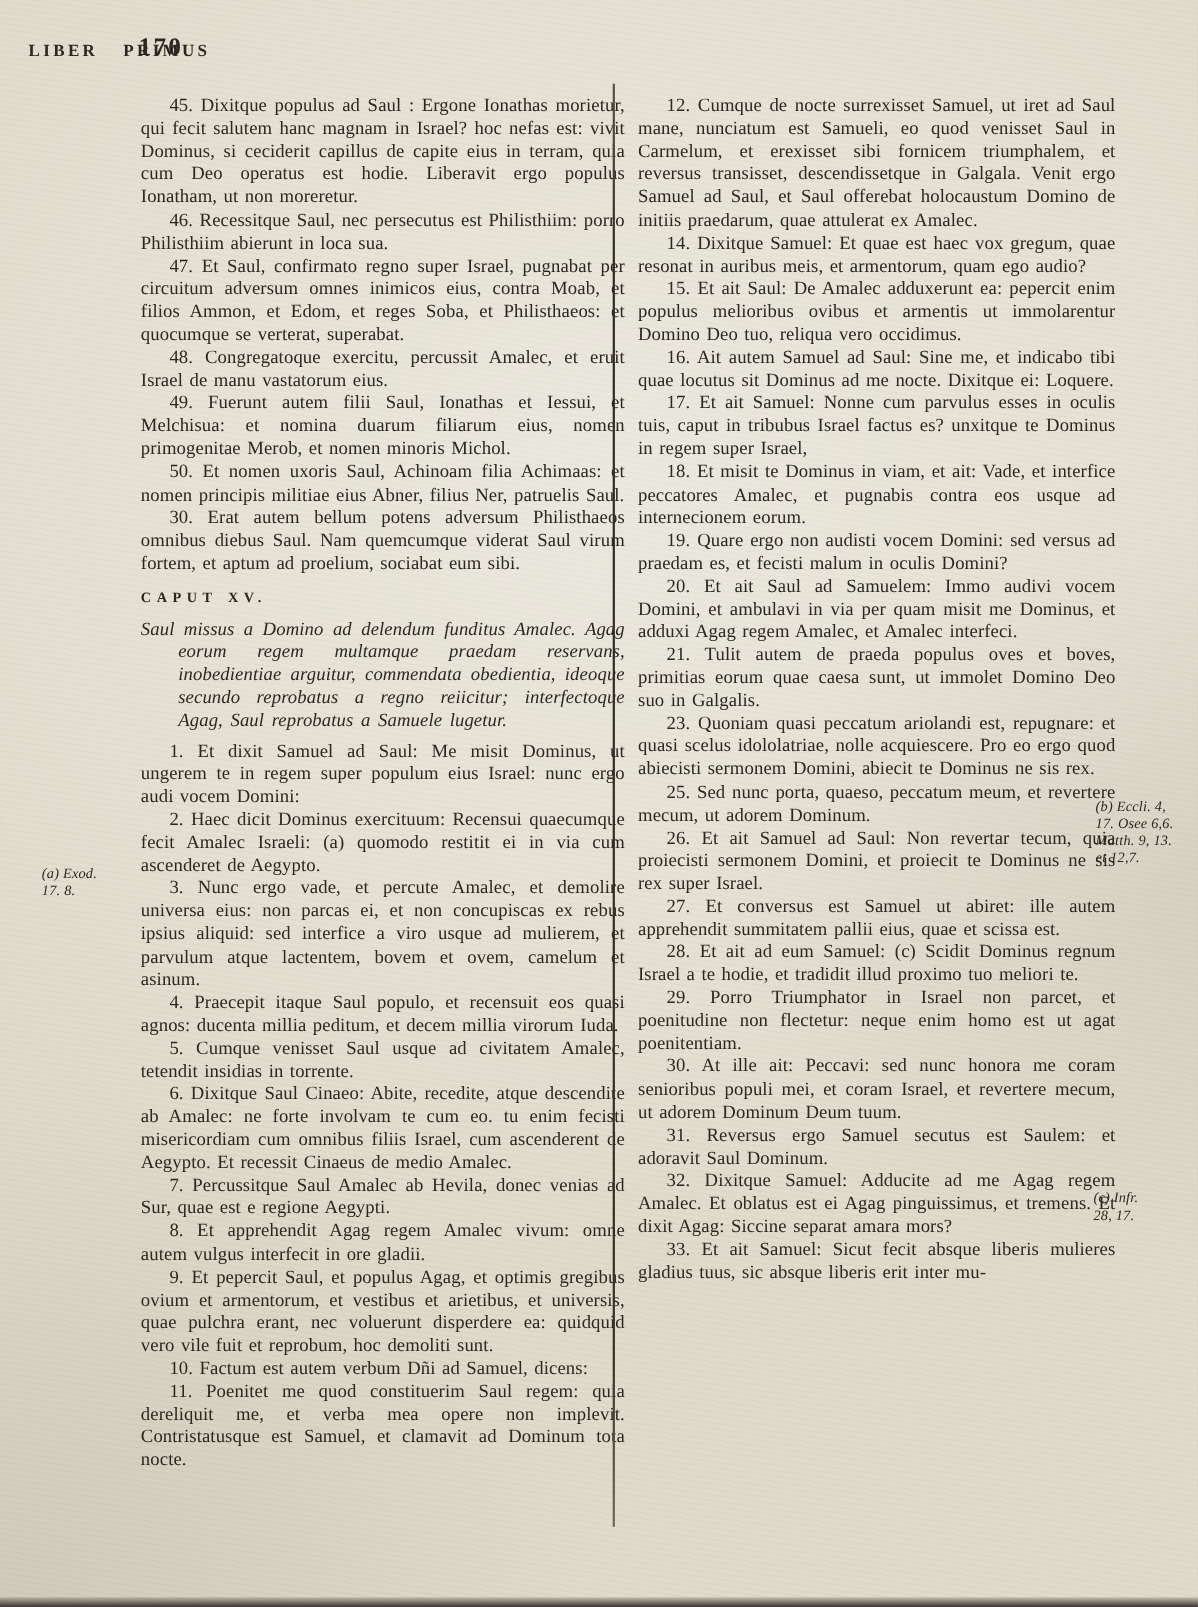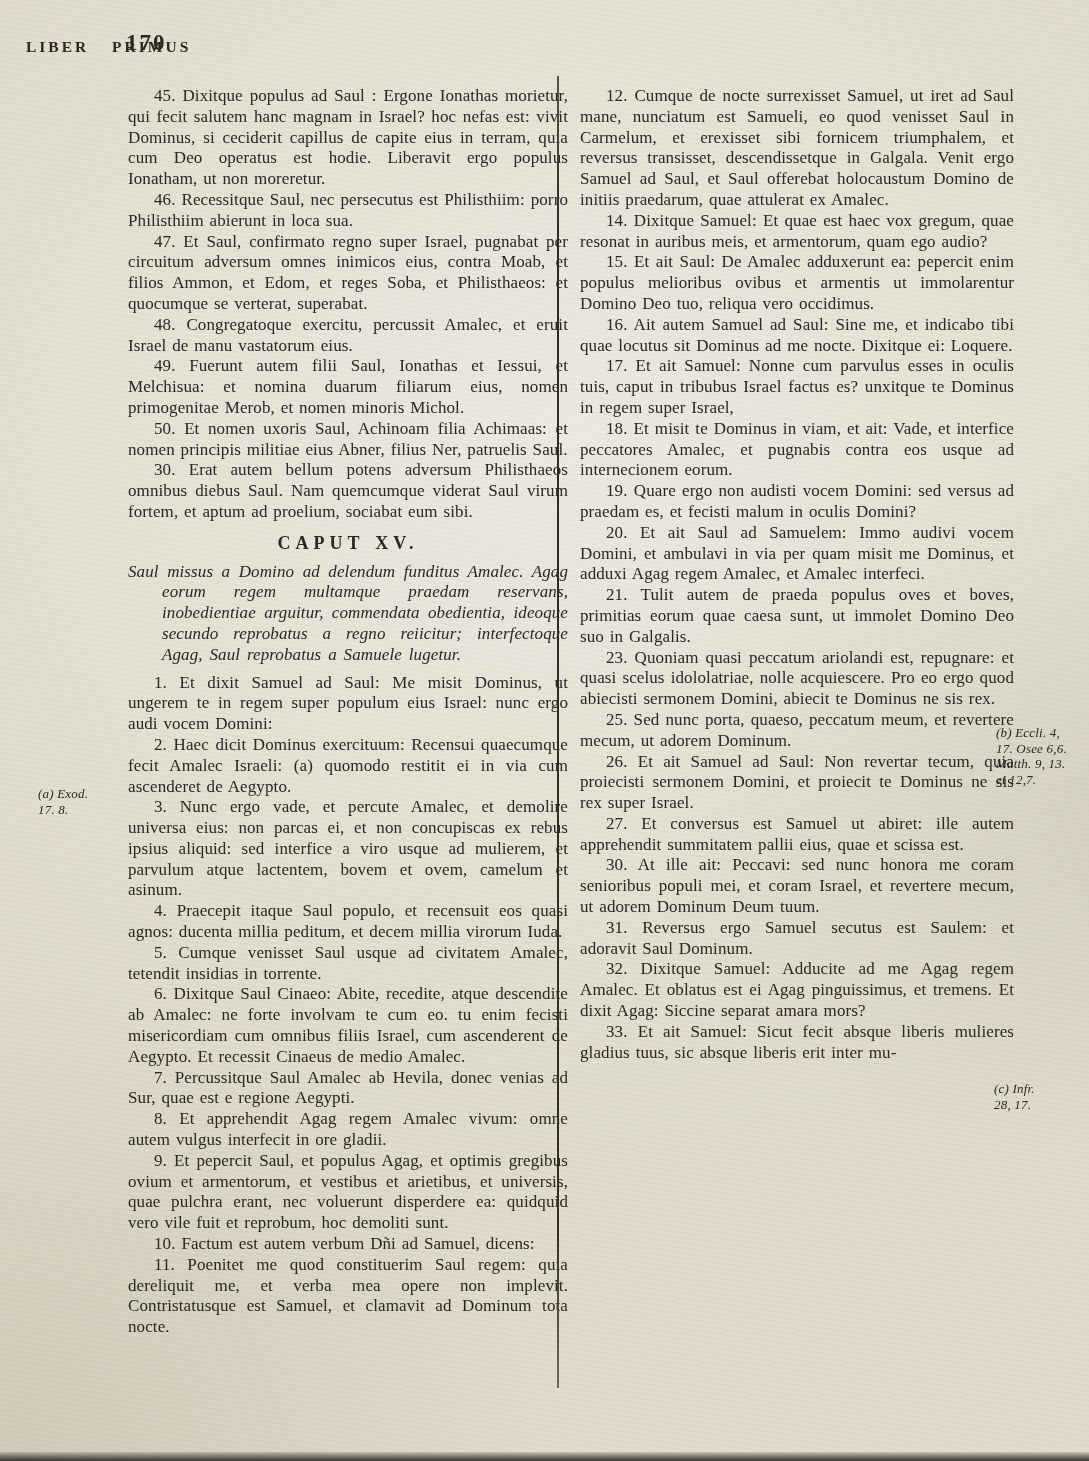--- a/index.html
+++ b/index.html
@@ -30,22 +30,22 @@
   .column {
     position:absolute; top:86px;
     text-align:justify;
     font-size:17px; line-height:20.8px;
     word-spacing:1.5px; letter-spacing:0.1px;margin-left:12px;
   }
   .column.left  { left:116px; width:440px; }
   .column.right { left:568px; width:434px; }
   .verse { margin:0; text-indent:26px; }
   .chapter-heading {
-    margin:10px 0 8px; text-align:center; text-indent:0;
-    font-size:18px; font-weight:bold; letter-spacing:5px;
+    margin:10px 0 8px; text-align:left; text-indent:0;
+    font-size:13px; font-weight:bold; letter-spacing:5px;
   }
   .chapter-summary {
     margin:0 0 7px; font-style:italic;
     padding-left:34px; text-indent:-34px;
     word-spacing:2.5px;
   }
   .divider {
     position:absolute; left:557px; top:76px;
     width:2px; height:1312px;
     background:linear-gradient(to bottom, #595344, #2f2b22 12%, #343026 88%, #6e6855);
@@ -115,20 +115,22 @@
         <p class="verse">16. Ait autem Samuel ad Saul: Sine me, et indicabo tibi quae locutus sit Dominus ad me nocte. Dixitque ei: Loquere.</p>
         <p class="verse">17. Et ait Samuel: Nonne cum parvulus esses in oculis tuis, caput in tribubus Israel factus es? unxitque te Dominus in regem super Israel,</p>
         <p class="verse">18. Et misit te Dominus in viam, et ait: Vade, et interfice peccatores Amalec, et pugnabis contra eos usque ad internecionem eorum.</p>
         <p class="verse">19. Quare ergo non audisti vocem Domini: sed versus ad praedam es, et fecisti malum in oculis Domini?</p>
         <p class="verse">20. Et ait Saul ad Samuelem: Immo audivi vocem Domini, et ambulavi in via per quam misit me Dominus, et adduxi Agag regem Amalec, et Amalec interfeci.</p>
         <p class="verse">21. Tulit autem de praeda populus oves et boves, primitias eorum quae caesa sunt, ut immolet Domino Deo suo in Galgalis.</p>
         <p class="verse">23. Quoniam quasi peccatum ariolandi est, repugnare: et quasi scelus idololatriae, nolle acquiescere. Pro eo ergo quod abiecisti sermonem Domini, abiecit te Dominus ne sis rex.</p>
         <p class="verse">25. Sed nunc porta, quaeso, peccatum meum, et revertere mecum, ut adorem Dominum.</p>
         <p class="verse">26. Et ait Samuel ad Saul: Non revertar tecum, quia proiecisti sermonem Domini, et proiecit te Dominus ne sis rex super Israel.</p>
         <p class="verse">27. Et conversus est Samuel ut abiret: ille autem apprehendit summitatem pallii eius, quae et scissa est.</p>
+        <p class="verse">28. Et ait ad eum Samuel: (c) Scidit Dominus regnum Israel a te hodie, et tradidit illud proximo tuo meliori te.</p>
+        <p class="verse">29. Porro Triumphator in Israel non parcet, et poenitudine non flectetur: neque enim homo est ut agat poenitentiam.</p>
         <p class="verse">30. At ille ait: Peccavi: sed nunc honora me coram senioribus populi mei, et coram Israel, et revertere mecum, ut adorem Dominum Deum tuum.</p>
         <p class="verse">31. Reversus ergo Samuel secutus est Saulem: et adoravit Saul Dominum.</p>
         <p class="verse">32. Dixitque Samuel: Adducite ad me Agag regem Amalec. Et oblatus est ei Agag pinguissimus, et tremens. Et dixit Agag: Siccine separat amara mors?</p>
         <p class="verse">33. Et ait Samuel: Sicut fecit absque liberis mulieres gladius tuus, sic absque liberis erit inter mu-</p>
       </div>
   </div>
 
   <div class="margin-note note-b">
       <span class="note-line">(b) Eccli. 4,</span>
       <span class="note-line">17. Osee 6,6.</span>

